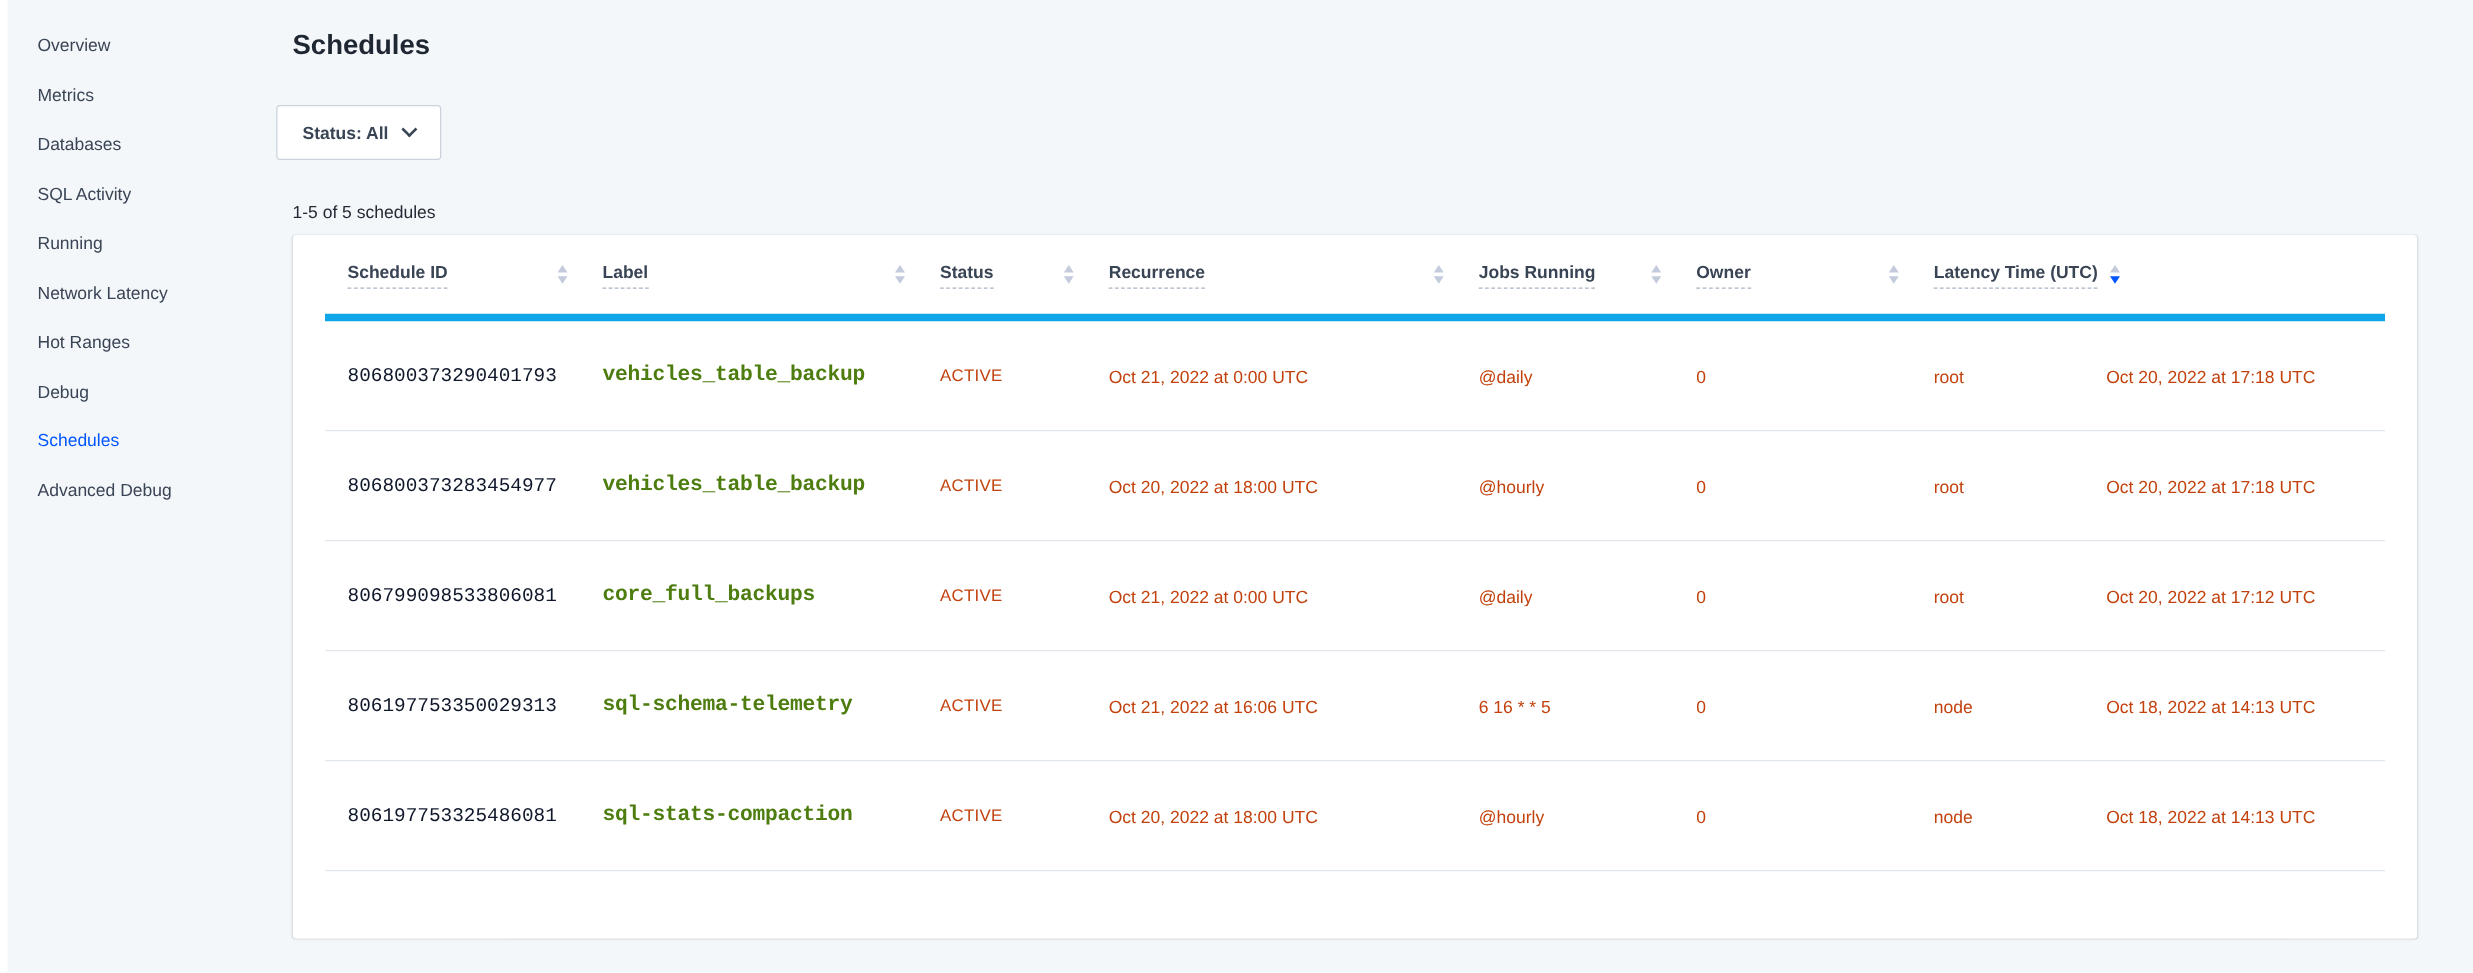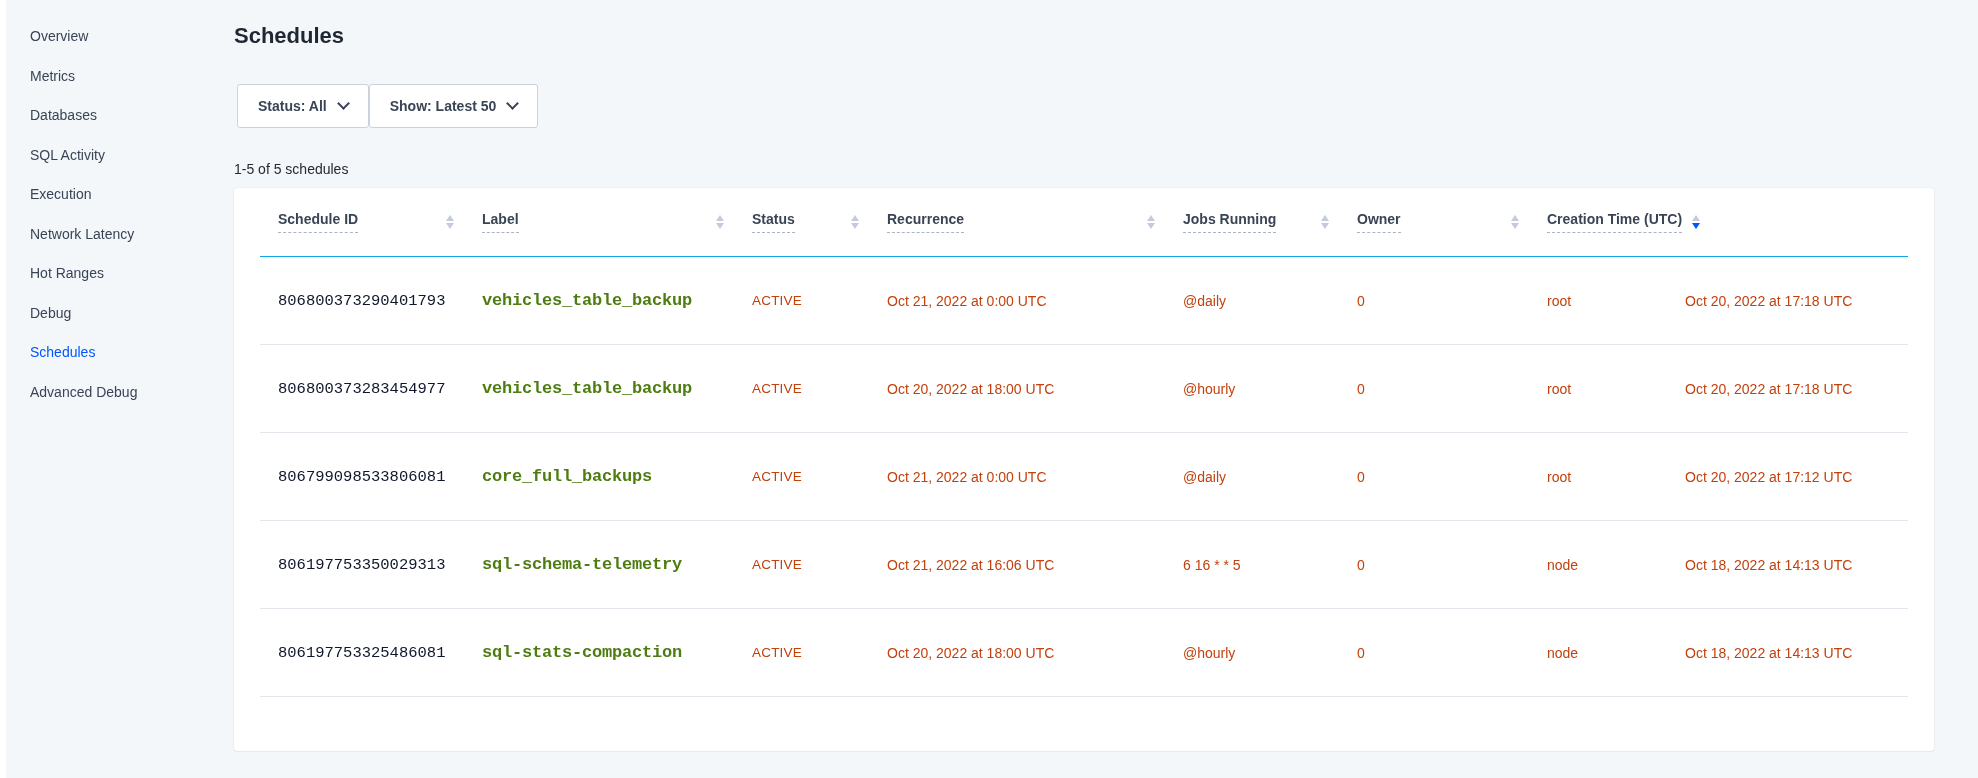--- a/index.html
+++ b/index.html
@@ -21,21 +21,21 @@
     font-size:14px; line-height:20px; color:#394455; text-decoration:none;
     cursor:pointer; white-space:nowrap;
   }
   .nav-item.active { color:#0055ff; }
 
   
   .page-title {
     position:absolute; left:234px; top:22px;
     font-size:22px; line-height:28px; font-weight:700; color:#1f2733;
   }
-  .filter-bar { position:absolute; left:237px; top:84px; display:flex; }
+  .filter-bar { position:absolute; left:221px; top:84px; display:flex; gap:17px; }
   .filter-btn {
     height:44px; padding:0 20px; display:flex; align-items:center; gap:12px;
     background:#ffffff; border:1px solid #ccd2dc; border-radius:3px;
     font-family:inherit; font-size:14px; font-weight:700; color:#394455; cursor:pointer;
   }
   .chevron {
     width:9px; height:9px; margin-top:-5px;
     border-right:2px solid #394455; border-bottom:2px solid #394455;
     transform:rotate(45deg);
   }
@@ -48,21 +48,21 @@
   .card {
     position:absolute; left:234px; top:188px; width:1700px; height:563px;
     background:#ffffff; border-radius:3px; padding:0 26px;
     box-shadow:0 0 1px rgba(67,90,111,.35), 0 1px 2px rgba(0,0,0,.04);
   }
   .grid-row {
     display:grid;
     grid-template-columns:222px 270px 135px 296px 174px 190px 138px 223px;
     align-items:center;
   }
-  .thead { height:69px; border-bottom:1px solid #0ea5e9;text-align:right; }
+  .thead { height:69px; border-bottom:6px solid #0ea5e9;text-align:right; }
   .th { display:flex; align-items:center; justify-content:space-between; padding-right:28px; cursor:pointer; }
   .th:first-child { padding-left:18px; }
   .th-label {
     font-size:14px; font-weight:700; color:#394455; white-space:nowrap;
     border-bottom:1px dashed #a9b4c2; padding-bottom:5px;
   }
   .sort-icon { display:inline-flex; flex-direction:column; gap:2.5px; margin-left:10px; }
   .tri { width:0; height:0; border-left:4.5px solid transparent; border-right:4.5px solid transparent; }
   .tri-up   { border-bottom:6px solid #c3cbdd; }
   .tri-down { border-top:6px solid #c3cbdd; }
@@ -86,39 +86,35 @@
 
 <div class="viewport">
 
   <div class="left-gutter"></div>
 
   <nav class="sidebar">
     <a class="nav-item">Overview</a>
     <a class="nav-item">Metrics</a>
     <a class="nav-item">Databases</a>
     <a class="nav-item">SQL Activity</a>
-    <a class="nav-item">Execution</a>
+    <a class="nav-item">Running</a>
     <a class="nav-item">Network Latency</a>
     <a class="nav-item">Hot Ranges</a>
     <a class="nav-item">Debug</a>
     <a class="nav-item active">Schedules</a>
     <a class="nav-item">Advanced Debug</a>
   </nav>
 
   <h1 class="page-title">Schedules</h1>
 
   <div class="filter-bar">
     <button class="filter-btn">
       <span>Status: All</span>
       <span class="chevron"></span>
     </button>
-    <button class="filter-btn">
-      <span>Show: Latest 50</span>
-      <span class="chevron"></span>
-    </button>
   </div>
 
   <div class="results-summary">1-5 of 5 schedules</div>
 
   <div class="card">
 
     <div class="grid-row thead">
       <div class="th">
         <span class="th-label">Schedule ID</span>
         <span class="sort-icon">
@@ -155,21 +151,21 @@
           </span>
       </div>
       <div class="th">
         <span class="th-label">Owner</span>
         <span class="sort-icon">
             <i class="tri tri-up"></i>
             <i class="tri tri-down"></i>
           </span>
       </div>
       <div class="th sort-desc">
-        <span class="th-label">Creation Time (UTC)</span>
+        <span class="th-label">Latency Time (UTC)</span>
         <span class="sort-icon">
             <i class="tri tri-up"></i>
             <i class="tri tri-down"></i>
           </span>
       </div>
     </div>
 
     <div class="grid-row tr">
       <div class="td td-id">806800373290401793</div>
       <div class="td td-label">vehicles_table_backup</div>

